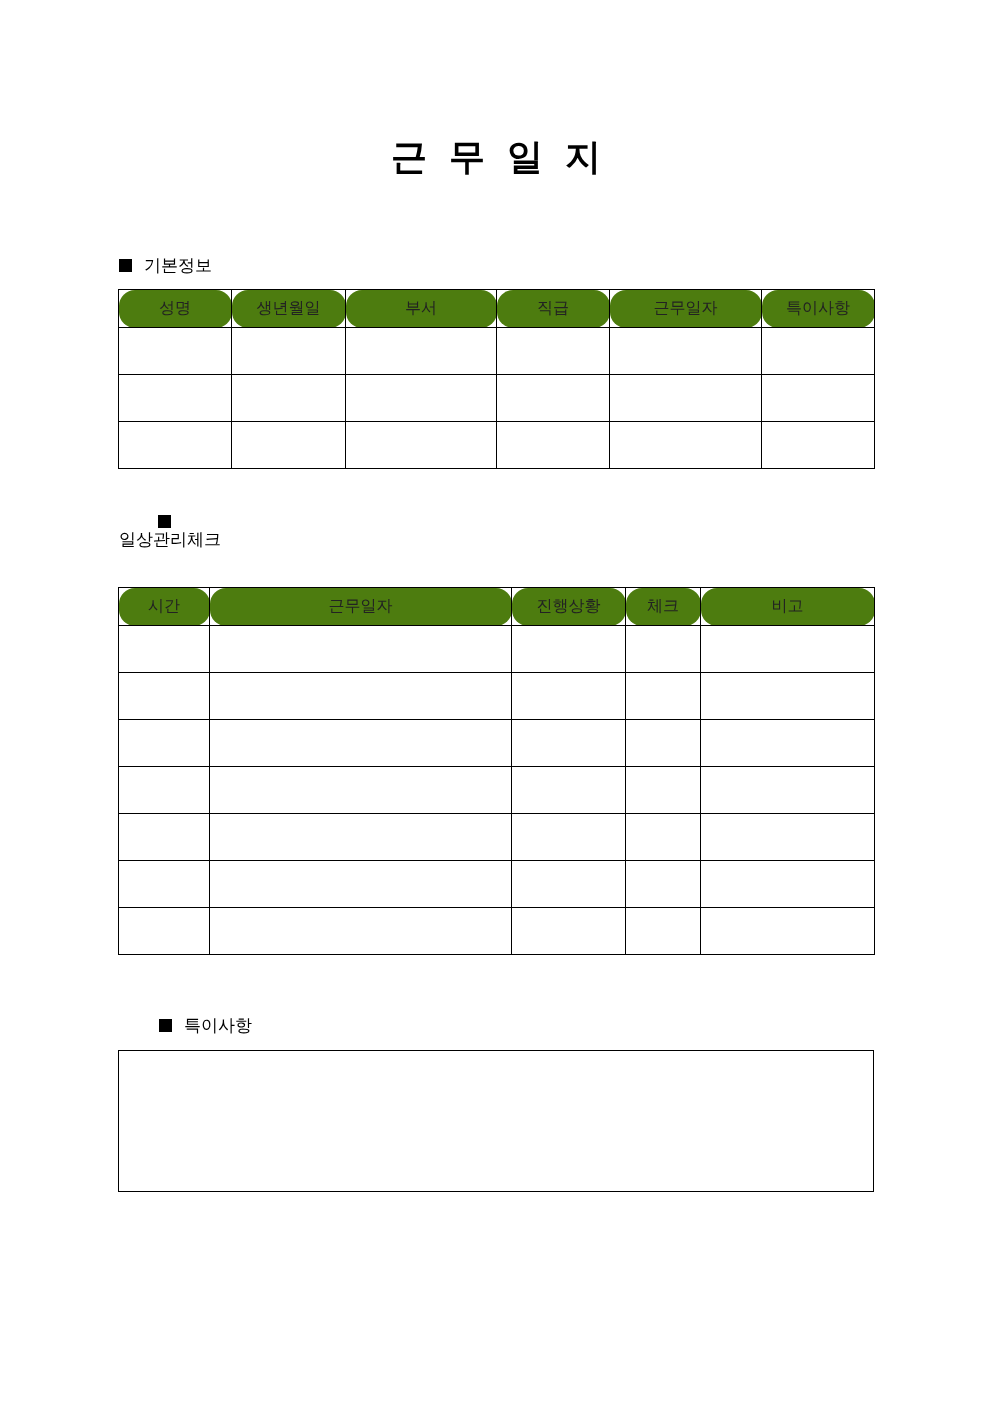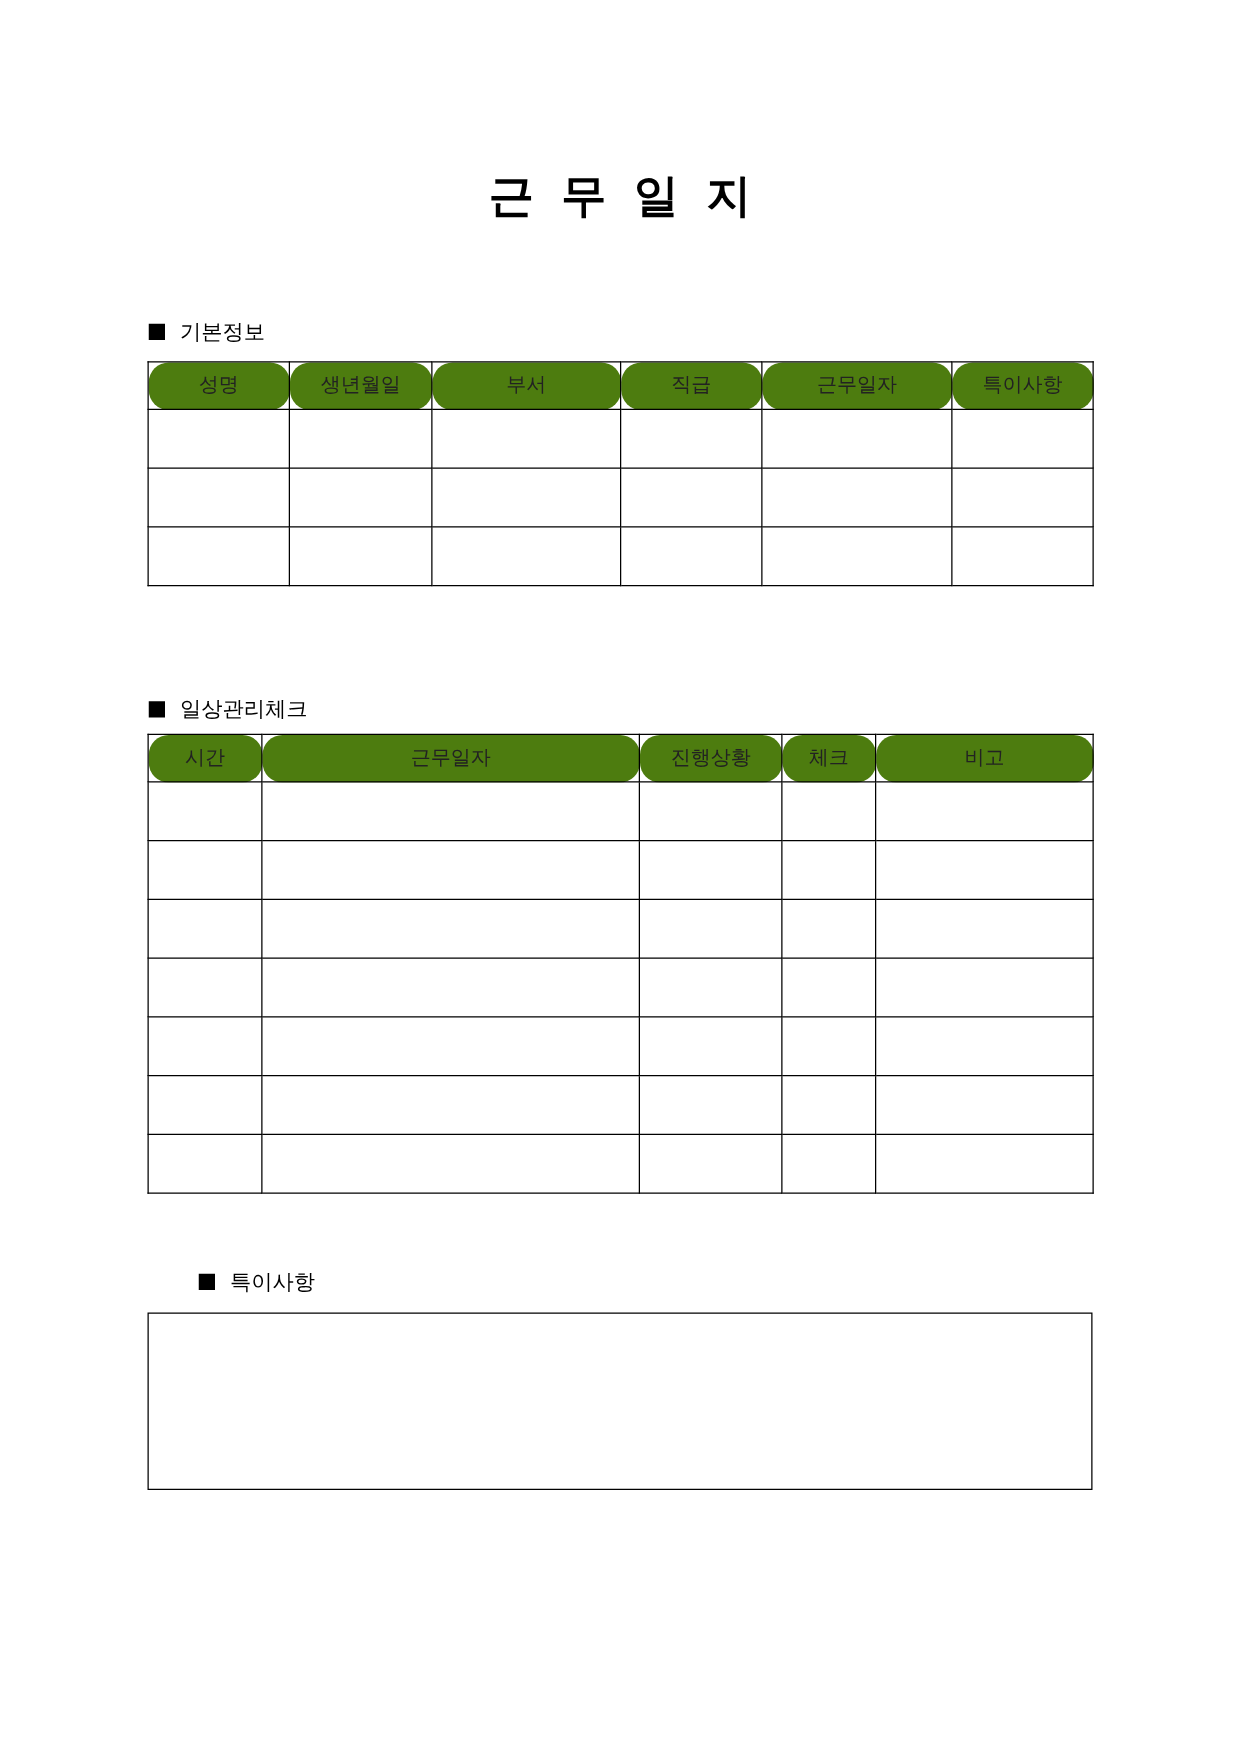--- a/index.html
+++ b/index.html
@@ -71,21 +71,21 @@
       <td></td>
       <td></td>
       <td></td>
       <td></td>
       <td></td>
       <td></td>
     </tr>
   </tbody>
 </table>
 
-<div class="section-heading" style="top:556px;">
+<div class="section-heading" style="top:515px;flex-direction:column;">
   <span class="square"></span>
   <span>일상관리체크</span>
 </div>
 
 <table class="grid" style="top:575px; width:756px;margin-top:12px;">
   <colgroup>
     <col style="width:91px">
       <col style="width:302px">
       <col style="width:114px">
     <col style="width:75px">

